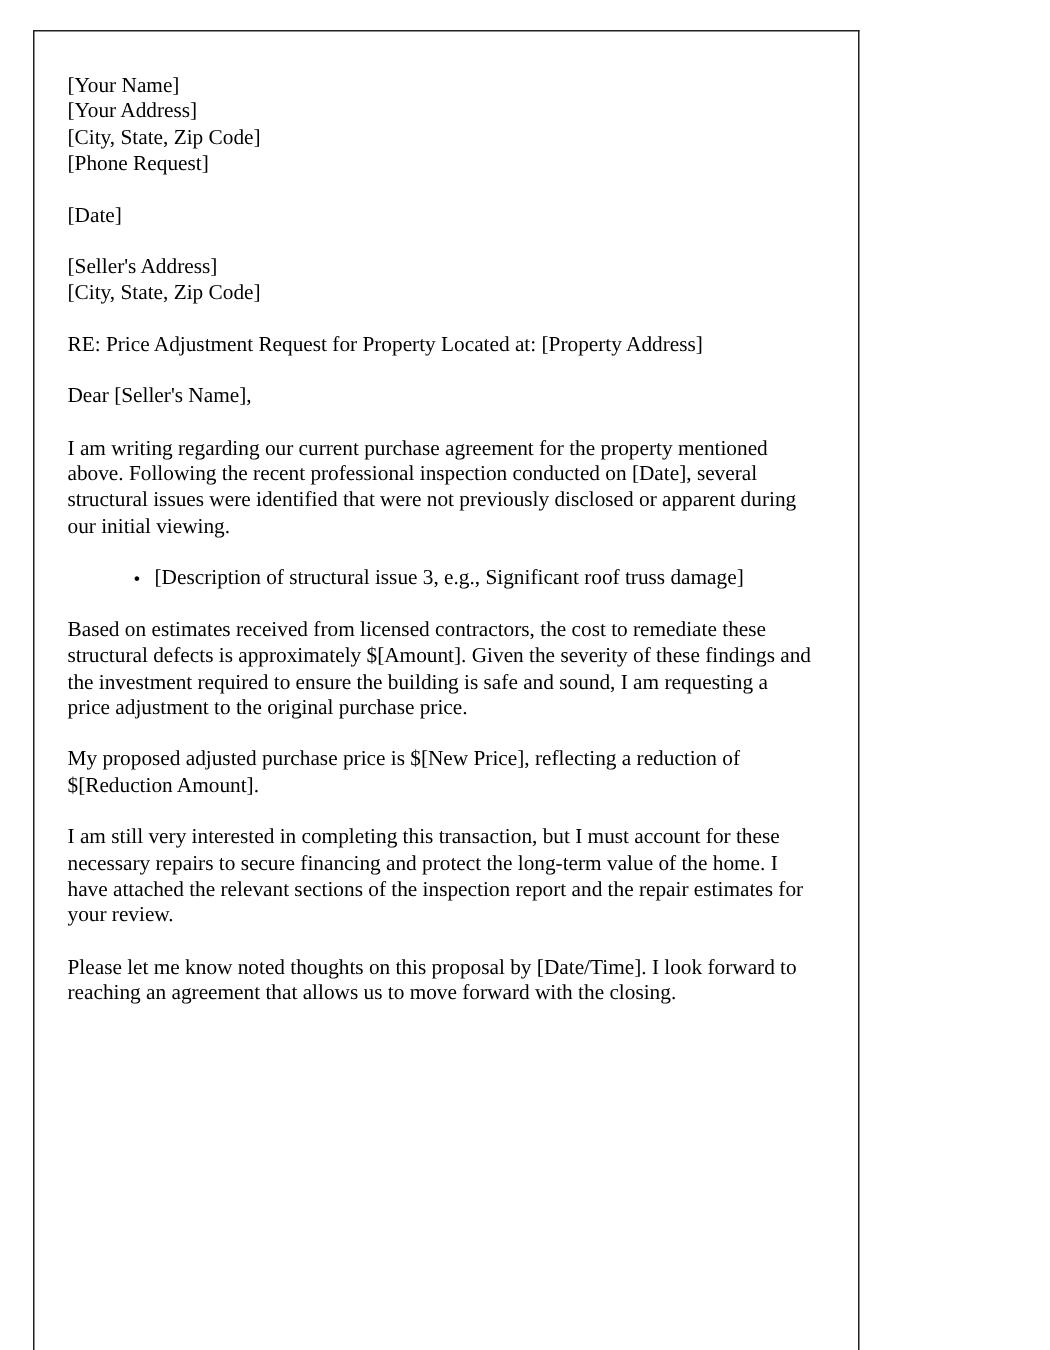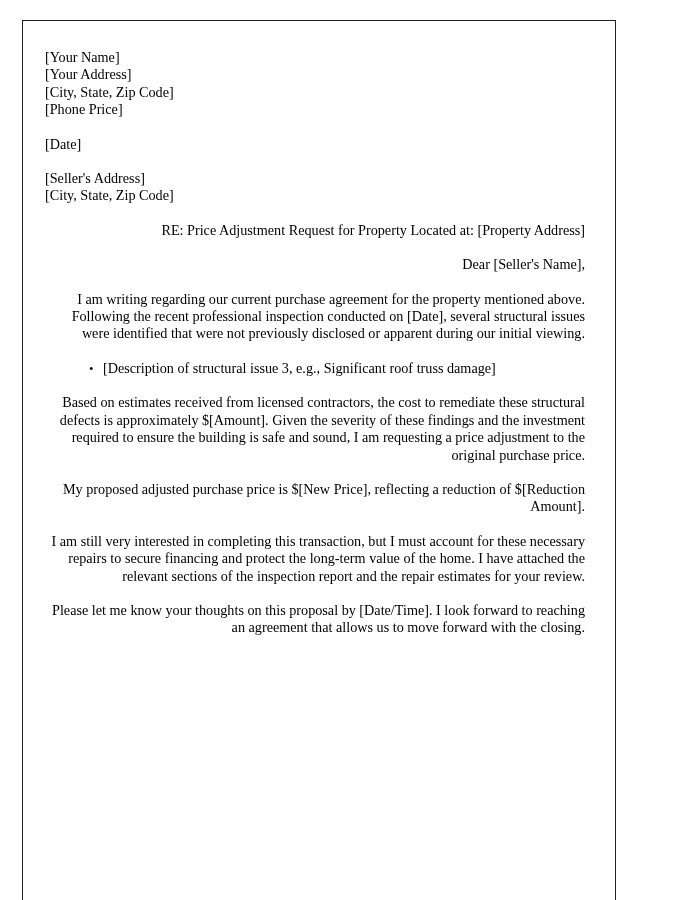--- a/index.html
+++ b/index.html
@@ -11,21 +11,21 @@
     width: 700px;
     height: 900px;
     overflow: hidden;
     font-family: "Liberation Serif", "DejaVu Serif", serif;
   }
 
   .page-frame {
     position: absolute;
     left: 22px;
     top: 20px;
-    width: 594px;
+    width: 551px;
     height: 880px;
     box-sizing: border-box;
     border-left: 1px solid #231f20;
     border-right: 1px solid #231f20;
     border-top: 1px solid #231f20;
     border-bottom: none;
     background: #ffffff;
   }
 
   .page-body {
@@ -37,21 +37,21 @@
 
   .block {
     margin: 0 0 17px 0;
   }
   .line {
     white-space: pre-wrap;
   }
 
   p.para {
     margin: 0 0 17px 0;
-    text-align: right;
+    text-align: left;
     white-space: normal;
   }
 
   ul.issues {
     margin: 0 0 17px 0;
     padding-left: 44px;
     list-style: none;
   }
   ul.issues li {
     position: relative;
@@ -70,21 +70,21 @@
 </head>
 <body>
 
 <div class="page-frame">
   <div class="page-body">
 
     <div class="block">
       <div class="line">[Your Name]</div>
       <div class="line">[Your Address]</div>
       <div class="line">[City, State, Zip Code]</div>
-      <div class="line">[Phone Price]</div>
+      <div class="line">[Phone Request]</div>
     </div>
 
     <div class="block">
       <div class="line">[Date]</div>
     </div>
 
     <div class="block">
       <div class="line">[Seller's Address]</div>
       <div class="line">[City, State, Zip Code]</div>
     </div>
@@ -99,16 +99,16 @@
     <ul class="issues">
       <li>[Description of structural issue 3, e.g., Significant roof truss damage]</li>
     </ul>
 
     <p class="para">Based on estimates received from licensed contractors, the cost to remediate these structural defects is approximately $[Amount]. Given the severity of these findings and the investment required to ensure the building is safe and sound, I am requesting a price adjustment to the original purchase price.</p>
 
     <p class="para">My proposed adjusted purchase price is $[New Price], reflecting a reduction of $[Reduction Amount].</p>
 
     <p class="para">I am still very interested in completing this transaction, but I must account for these necessary repairs to secure financing and protect the long-term value of the home. I have attached the relevant sections of the inspection report and the repair estimates for your review.</p>
 
-    <p class="para">Please let me know your thoughts on this proposal by [Date/Time]. I look forward to reaching an agreement that allows us to move forward with the closing.</p>
+    <p class="para">Please let me know noted thoughts on this proposal by [Date/Time]. I look forward to reaching an agreement that allows us to move forward with the closing.</p>
 
   </div>
 </div>
 
 </body></html>

